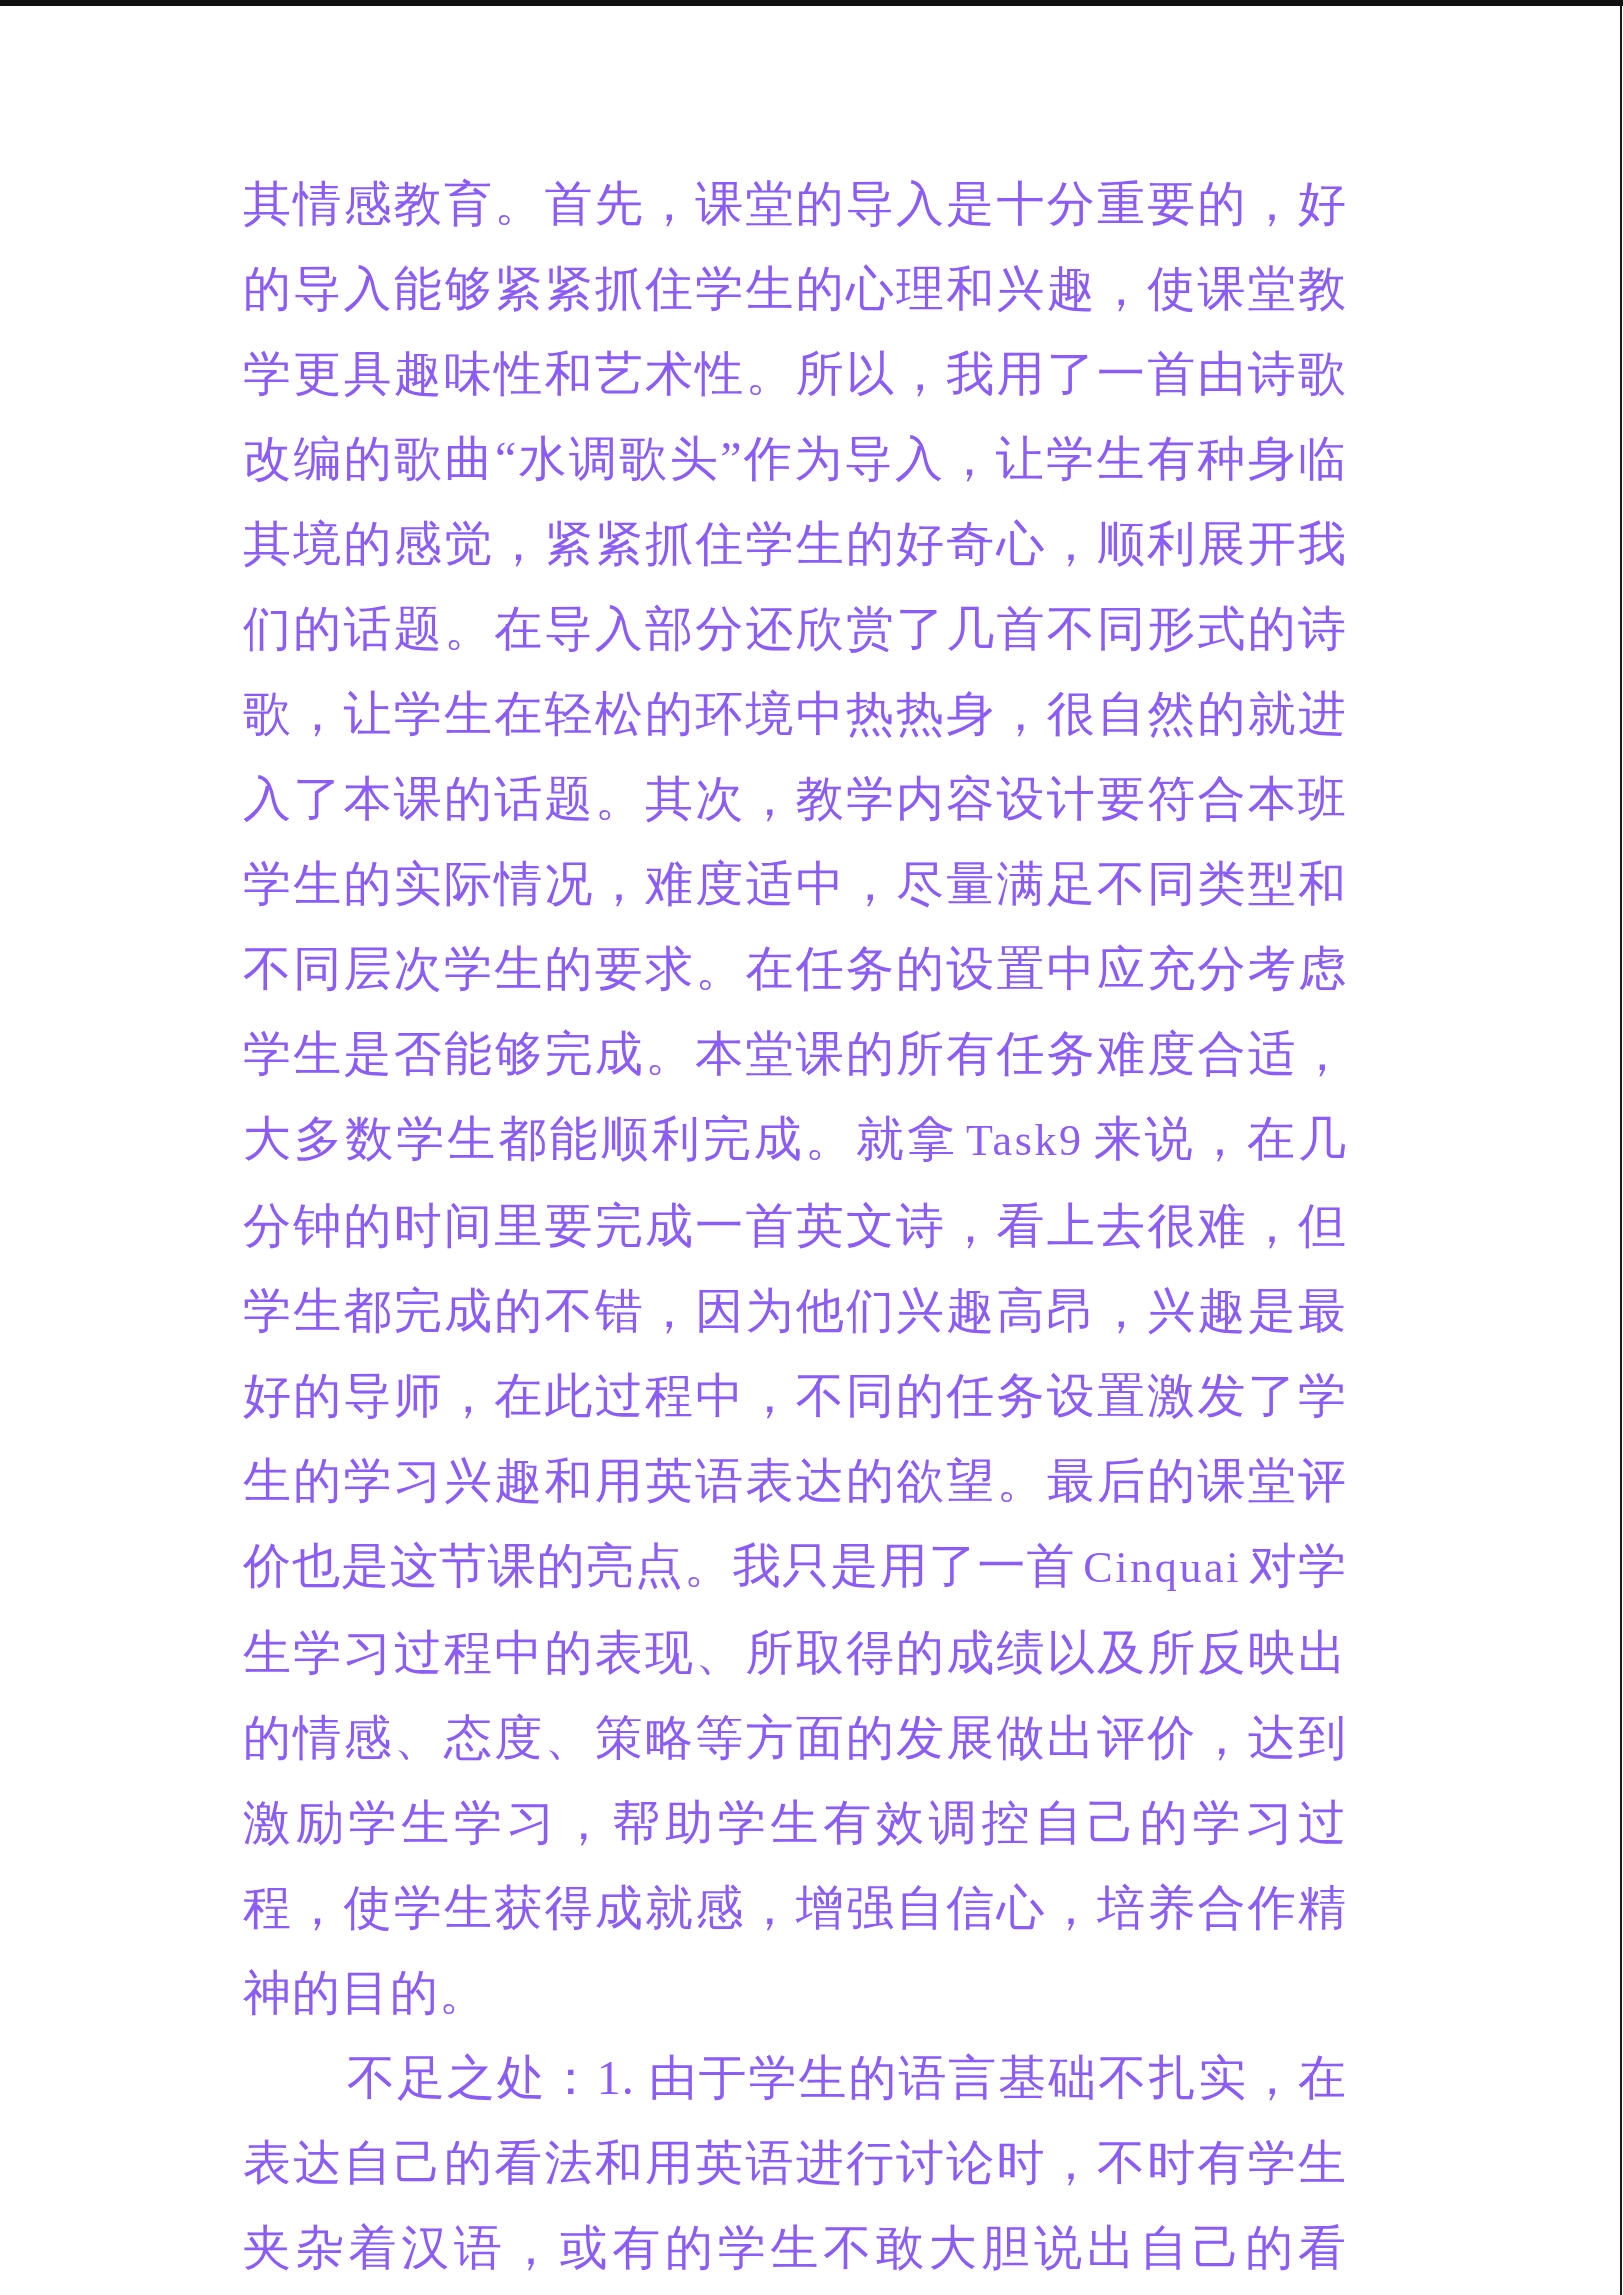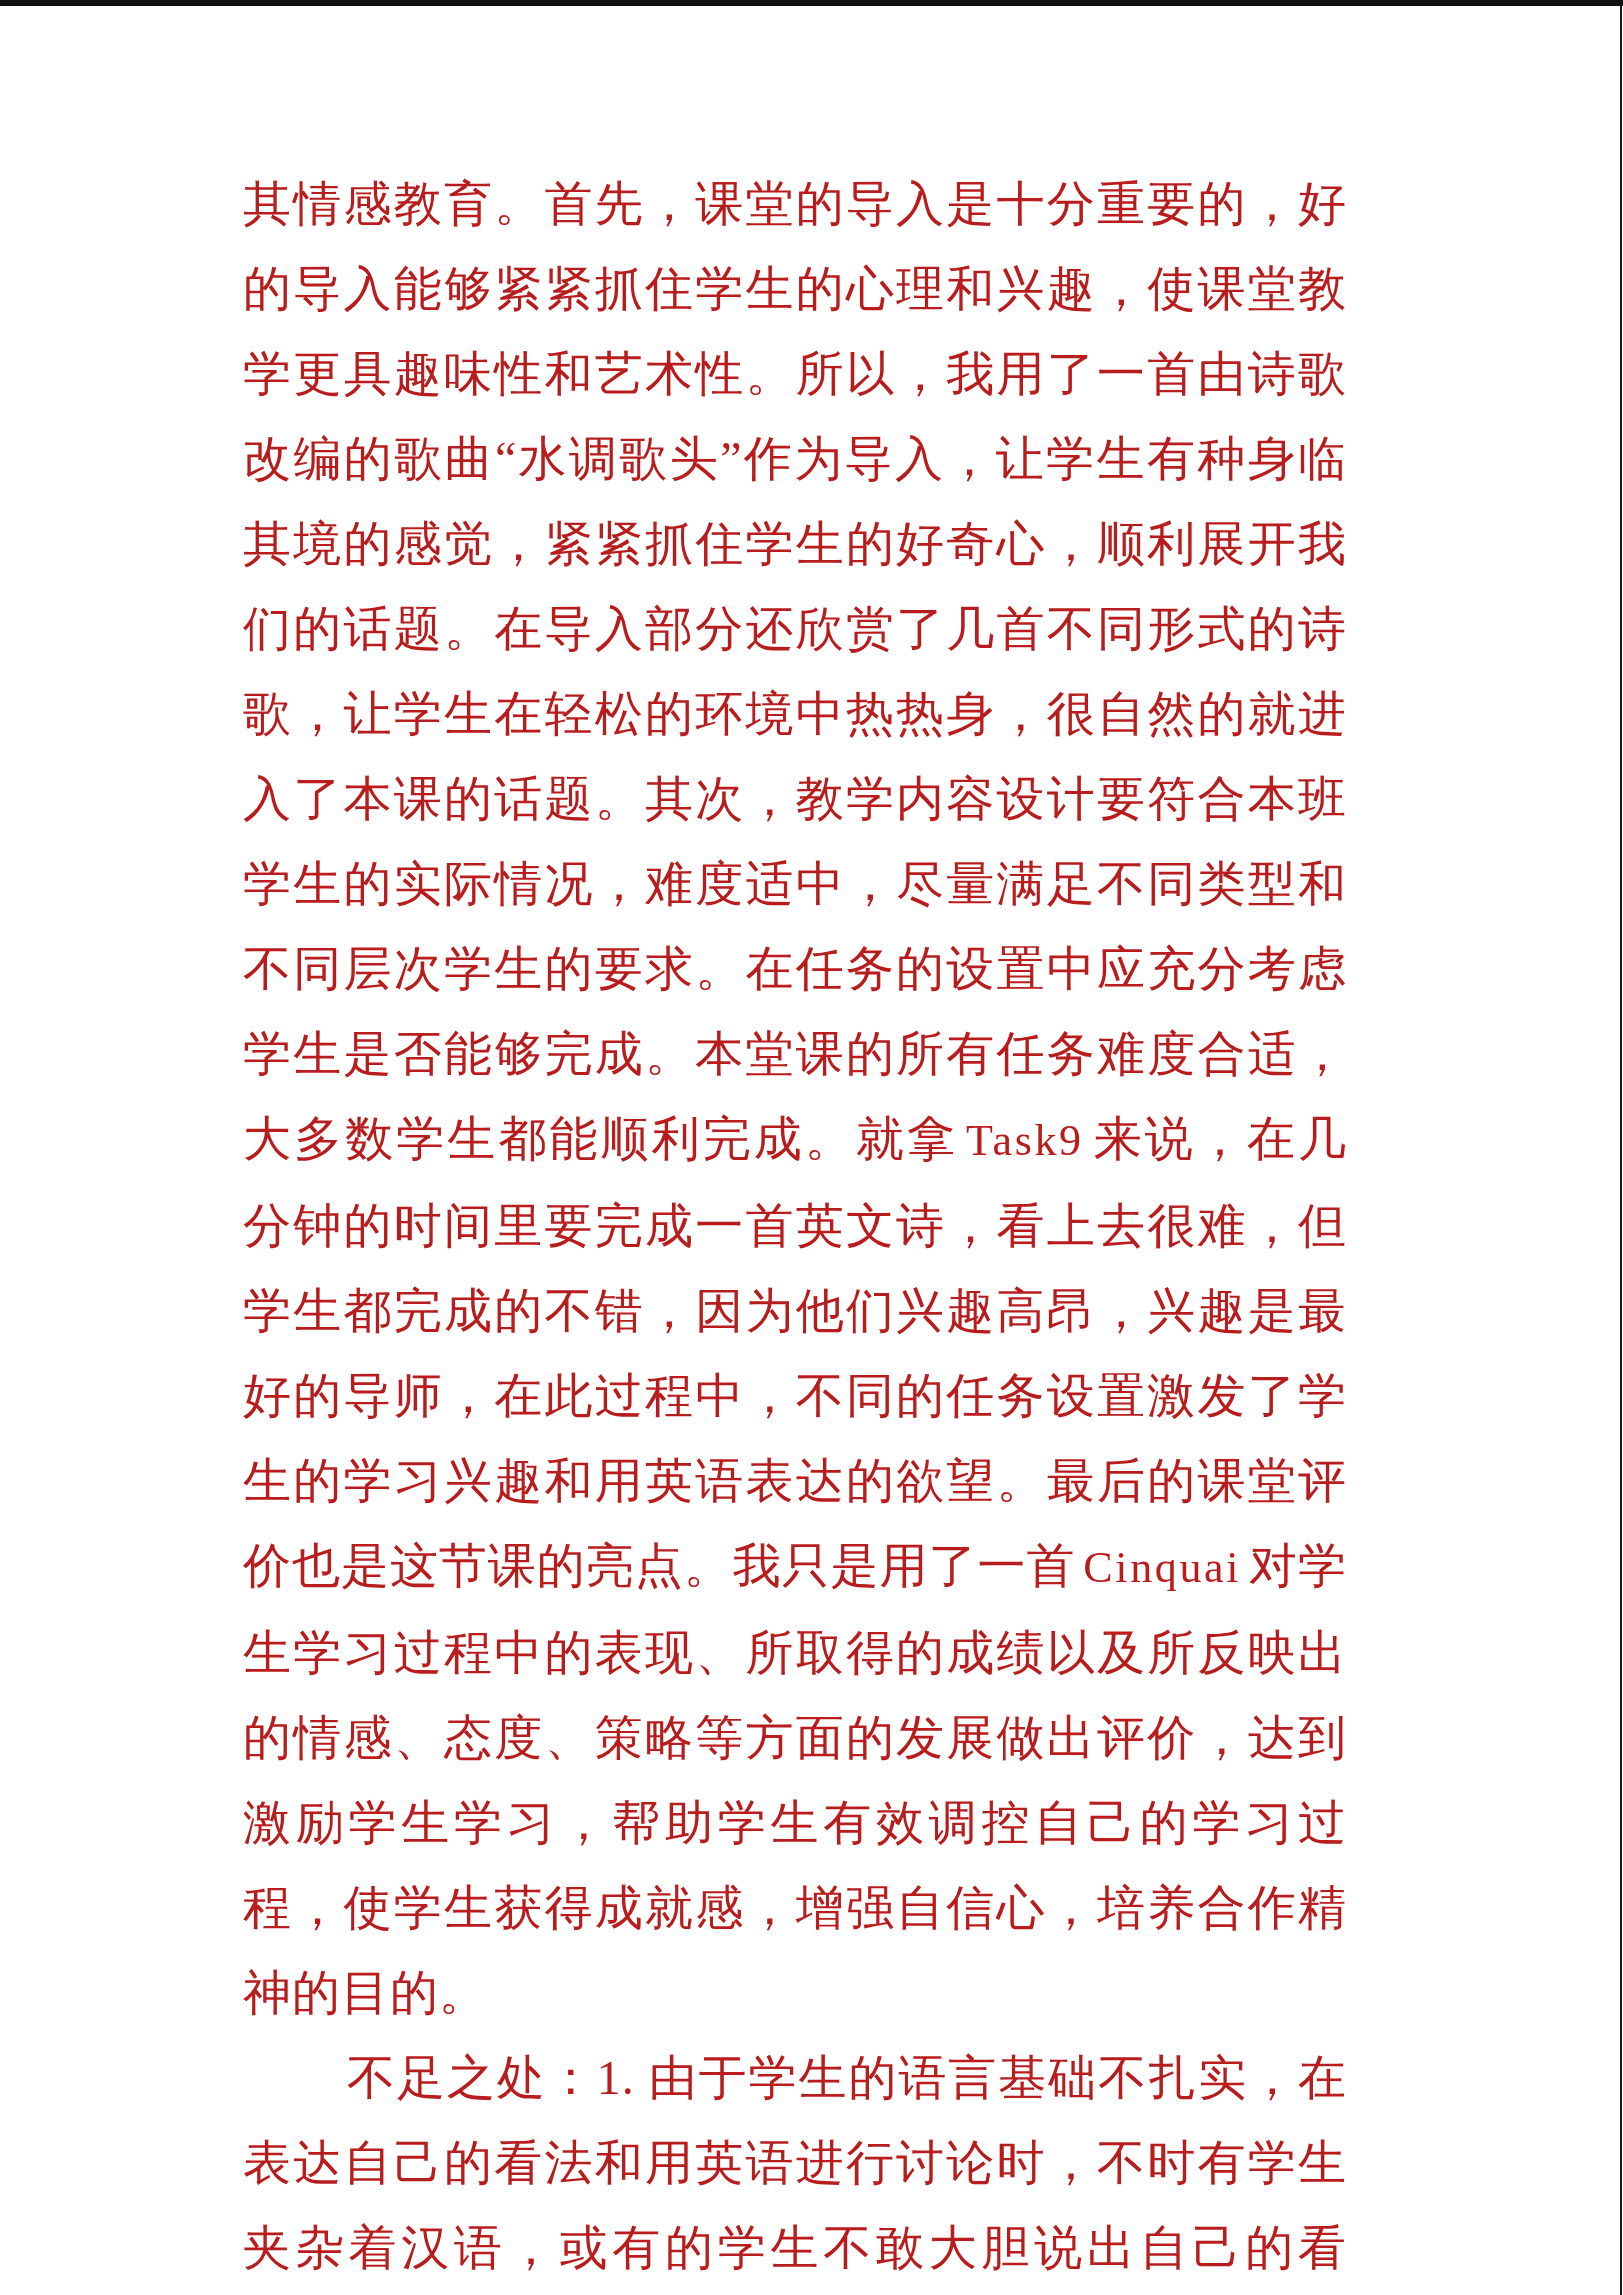--- a/index.html
+++ b/index.html
@@ -42,21 +42,21 @@
 
   .text-column {
     position: absolute;
     left: 243px;
     top: 161px;
     width: 1104px;
   }
 
   .para {
     margin: 0;
-    color: #b91c1c;
+    color: #8b5cf6;
     font-family: "Liberation Serif", "DejaVu Serif", serif;
     font-size: 48px;
     line-height: 85px;
     letter-spacing: 0.02em;
     text-align: justify;
     text-justify: inter-character;
     word-break: break-all;
     white-space: pre-wrap;
   }
 

